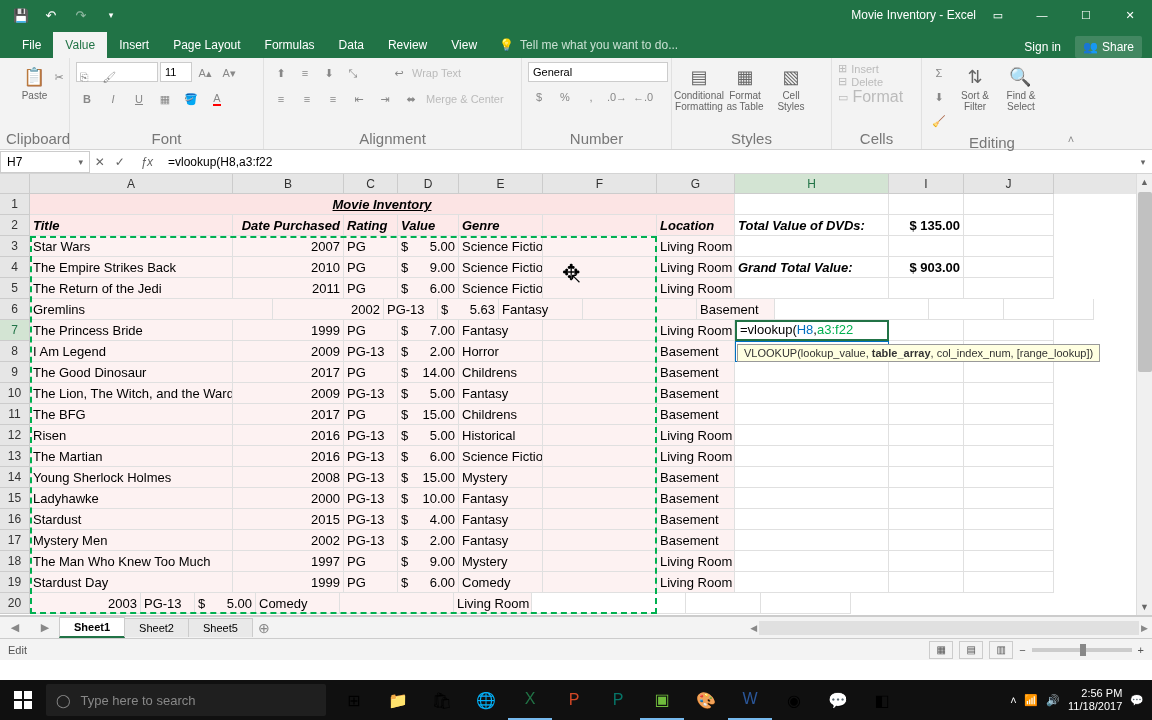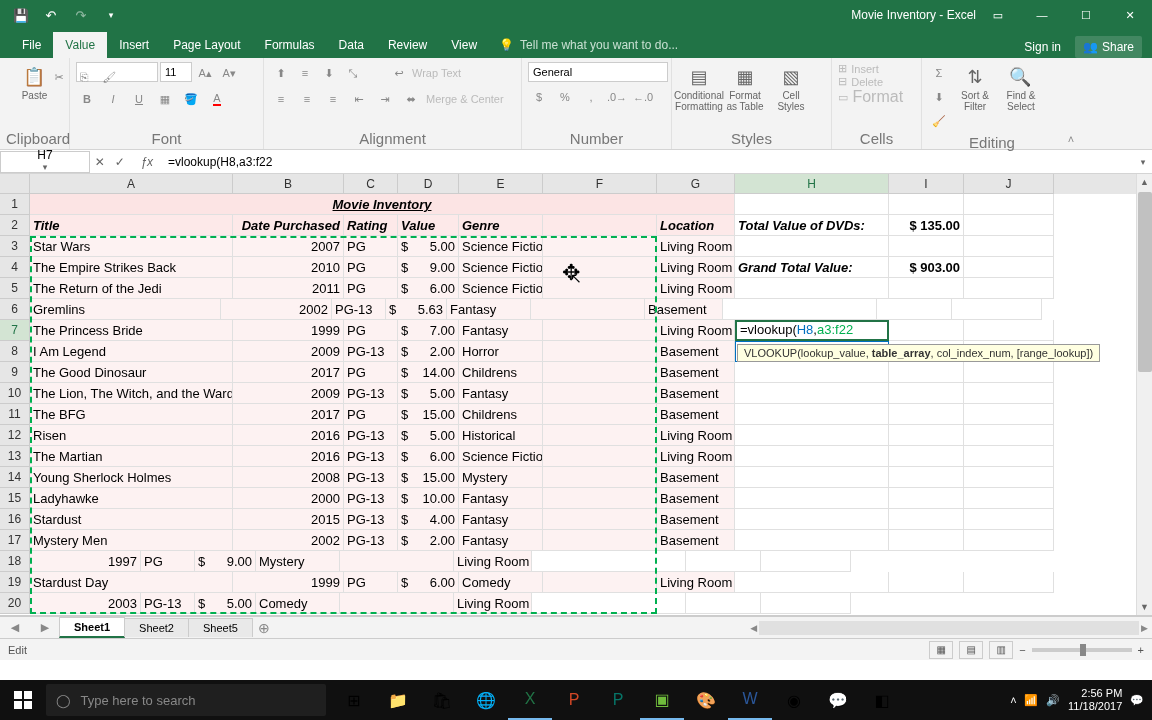--- a/index.html
+++ b/index.html
@@ -29,21 +29,21 @@
 .btn-sm { width: 22px; height: 22px; display: inline-flex; align-items: center; justify-content: center; cursor: pointer; color: #888; }
 .btn-lg { width: 42px; display: flex; flex-direction: column; align-items: center; justify-content: center; gap: 2px; padding: 4px 2px; cursor: pointer; color: #666; }
 .btn-lg .ico { font-size: 18px; }
 .btn-lg .lbl { font-size: 10px; text-align: center; line-height: 1.1; }
 .font-combo { width: 70px; height: 20px; border: 1px solid #ccc; background: #fff; font-size: 11px; padding: 0 4px; }
 .size-combo { width: 32px; height: 20px; border: 1px solid #ccc; background: #fff; font-size: 11px; padding: 0 4px; }
 .row2 { display: flex; gap: 4px; margin-top: 4px; }
 
 
 .fbar { height: 24px; border-bottom: 1px solid #d4d4d4; display: flex; align-items: center; background: #fff; }
-.namebox { width: 90px; height: 22px; border: 1px solid #ccc; font-size: 12px; padding: 0 6px; display: flex; align-items: center; justify-content: flex-end; flex-direction: column; }
+.namebox { width: 90px; height: 22px; border: 1px solid #ccc; font-size: 12px; padding: 0 6px; display: flex; align-items: center; justify-content: space-between; }
 .namebox .dd { font-size: 9px; color: #666; }
 .fx-btns { width: 74px; display: flex; align-items: center; justify-content: space-around; }
 .fx-btns span { font-size: 12px; color: #666; cursor: pointer; }
 .fxlabel { font-style: italic; font-size: 12px; color: #666; padding: 0 6px; }
 .formula-input { flex: 1; font-size: 12px; padding: 0 4px; border: none; outline: none; }
 .fbar .expand { width: 18px; text-align: center; font-size: 9px; color: #666; cursor: pointer; }
 
 
 .grid-wrap { position: relative; height: 442px; overflow: hidden; border-bottom: 1px solid #ccc; }
 .col-headers { position: absolute; top: 0; left: 0; right: 16px; height: 20px; display: flex; background: #e6e6e6; font-size: 12px; color: #333; }
@@ -400,21 +400,21 @@
           </div>
         </div>
         <div class="cell pink" style="width: 84px;">Science Fiction</div>
         <div class="cell pink" style="width: 114px;"></div>
         <div class="cell pink" style="width: 78px;">Living Room</div>
         <div class="cell " style="width: 154px;"></div>
         <div class="cell " style="width: 75px;"></div>
         <div class="cell " style="width: 90px;"></div>
       </div>
       <div class="crow">
-        <div class="cell pink" style="width: 191px;">Gremlins</div>
+        <div class="cell pink" style="width: 243px;">Gremlins</div>
         <div class="cell pink right" style="width: 111px;">2002</div>
         <div class="cell pink" style="width: 54px;">PG-13</div>
         <div class="cell pink" style="width: 61px;">
           <div class="value-split">
             <span>$</span>
             <span>5.63</span>
           </div>
         </div>
         <div class="cell pink" style="width: 84px;">Fantasy</div>
         <div class="cell pink" style="width: 114px;"></div>
@@ -604,20 +604,21 @@
           </div>
         </div>
         <div class="cell pink" style="width: 84px;">Fantasy</div>
         <div class="cell pink" style="width: 114px;"></div>
         <div class="cell pink" style="width: 78px;">Basement</div>
         <div class="cell " style="width: 154px;"></div>
         <div class="cell " style="width: 75px;"></div>
         <div class="cell " style="width: 90px;"></div>
       </div>
       <div class="crow">
+        <div class="cell pink" style="width: 203px;">The Man Who Knew Too Much</div>
         <div class="cell pink right" style="width: 111px;">1997</div>
         <div class="cell pink" style="width: 54px;">PG</div>
         <div class="cell pink" style="width: 61px;">
           <div class="value-split">
             <span>$</span>
             <span>9.00</span>
           </div>
         </div>
         <div class="cell pink" style="width: 84px;">Mystery</div>
         <div class="cell pink" style="width: 114px;"></div>

